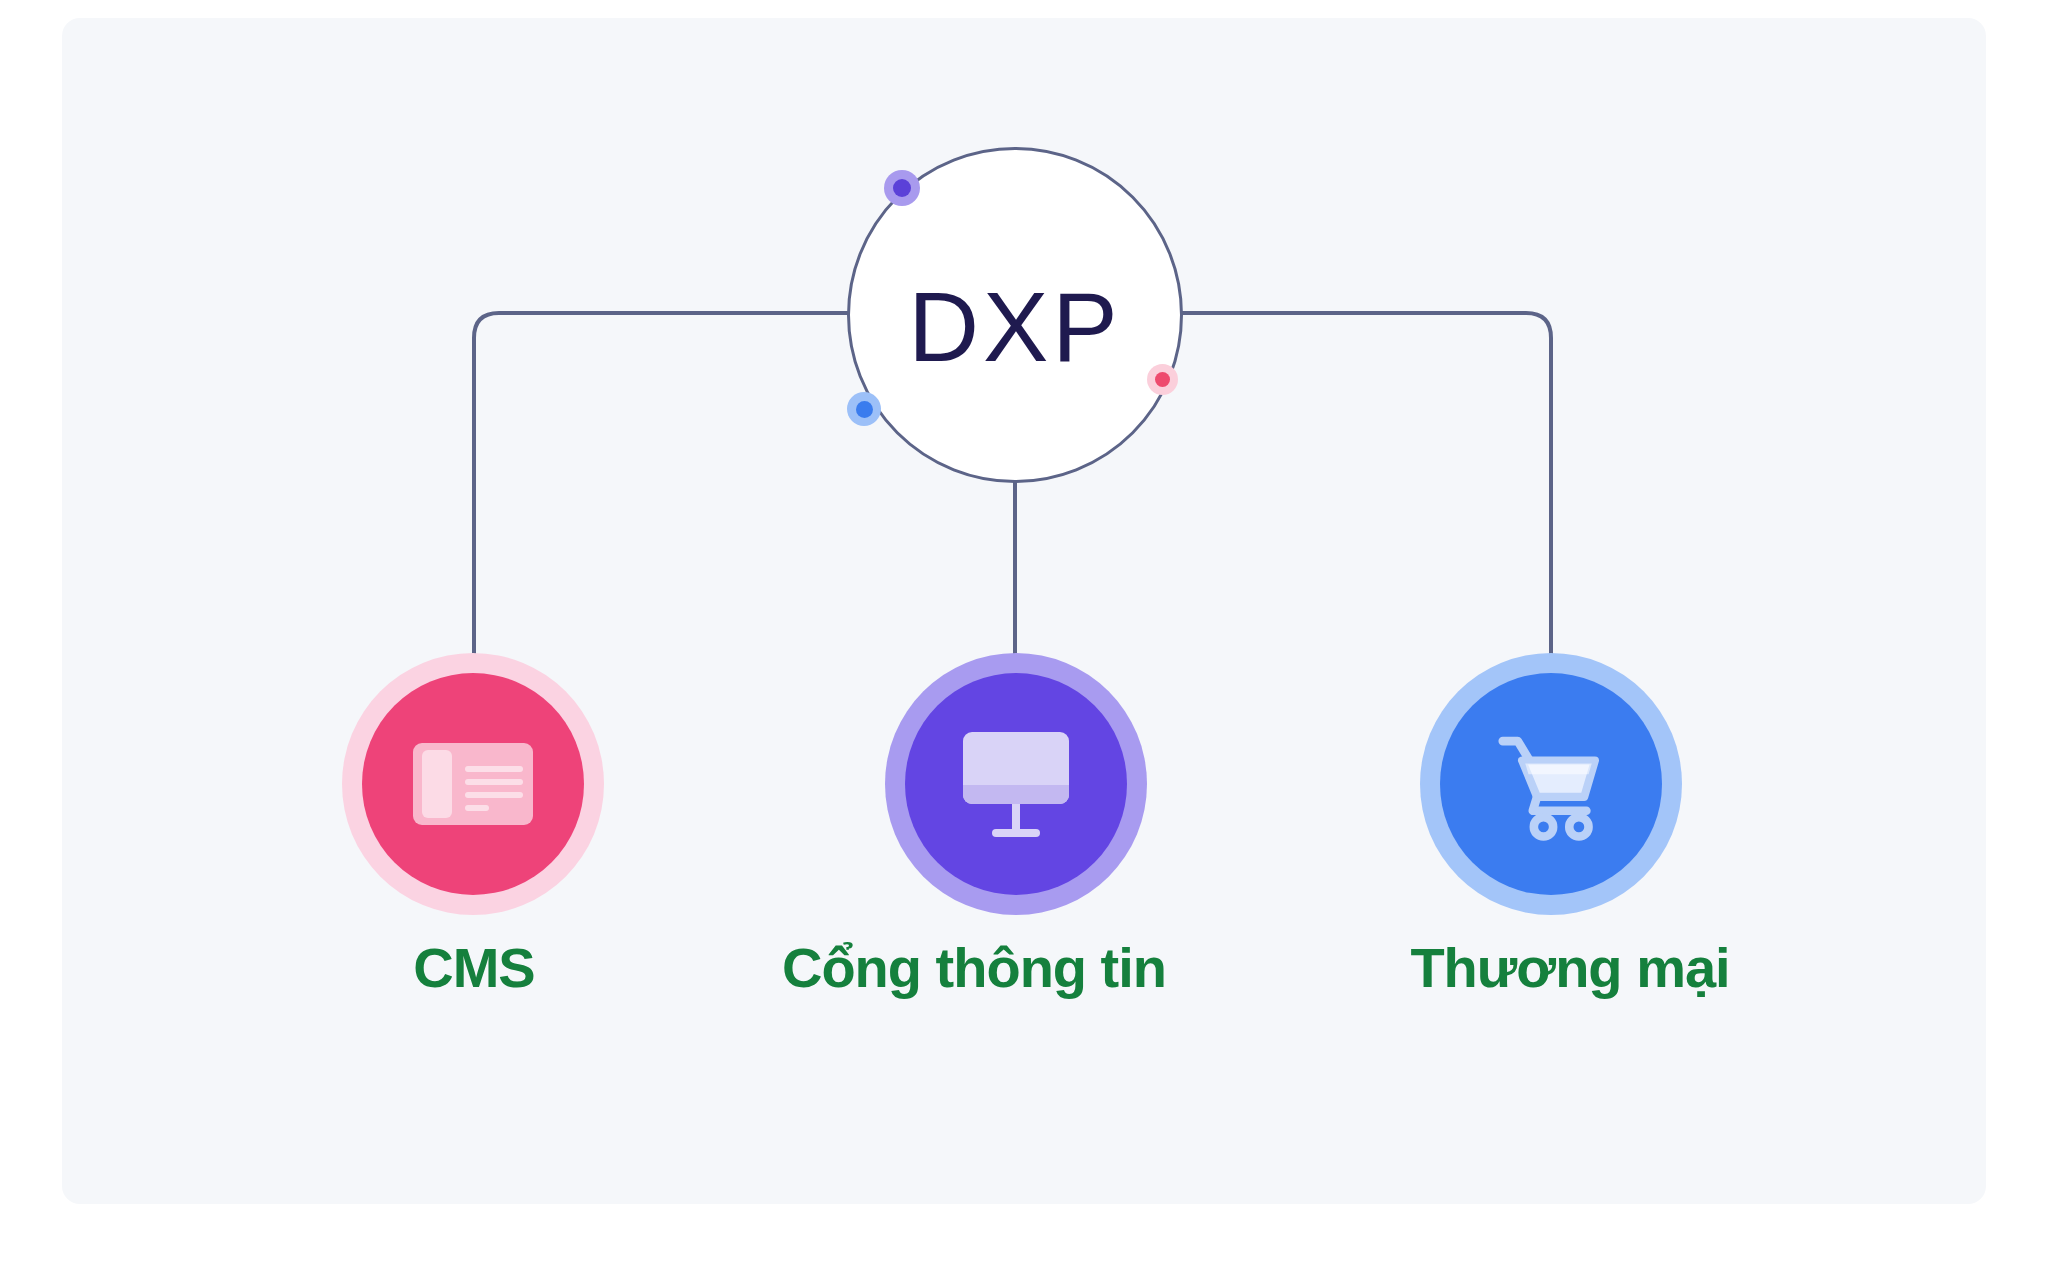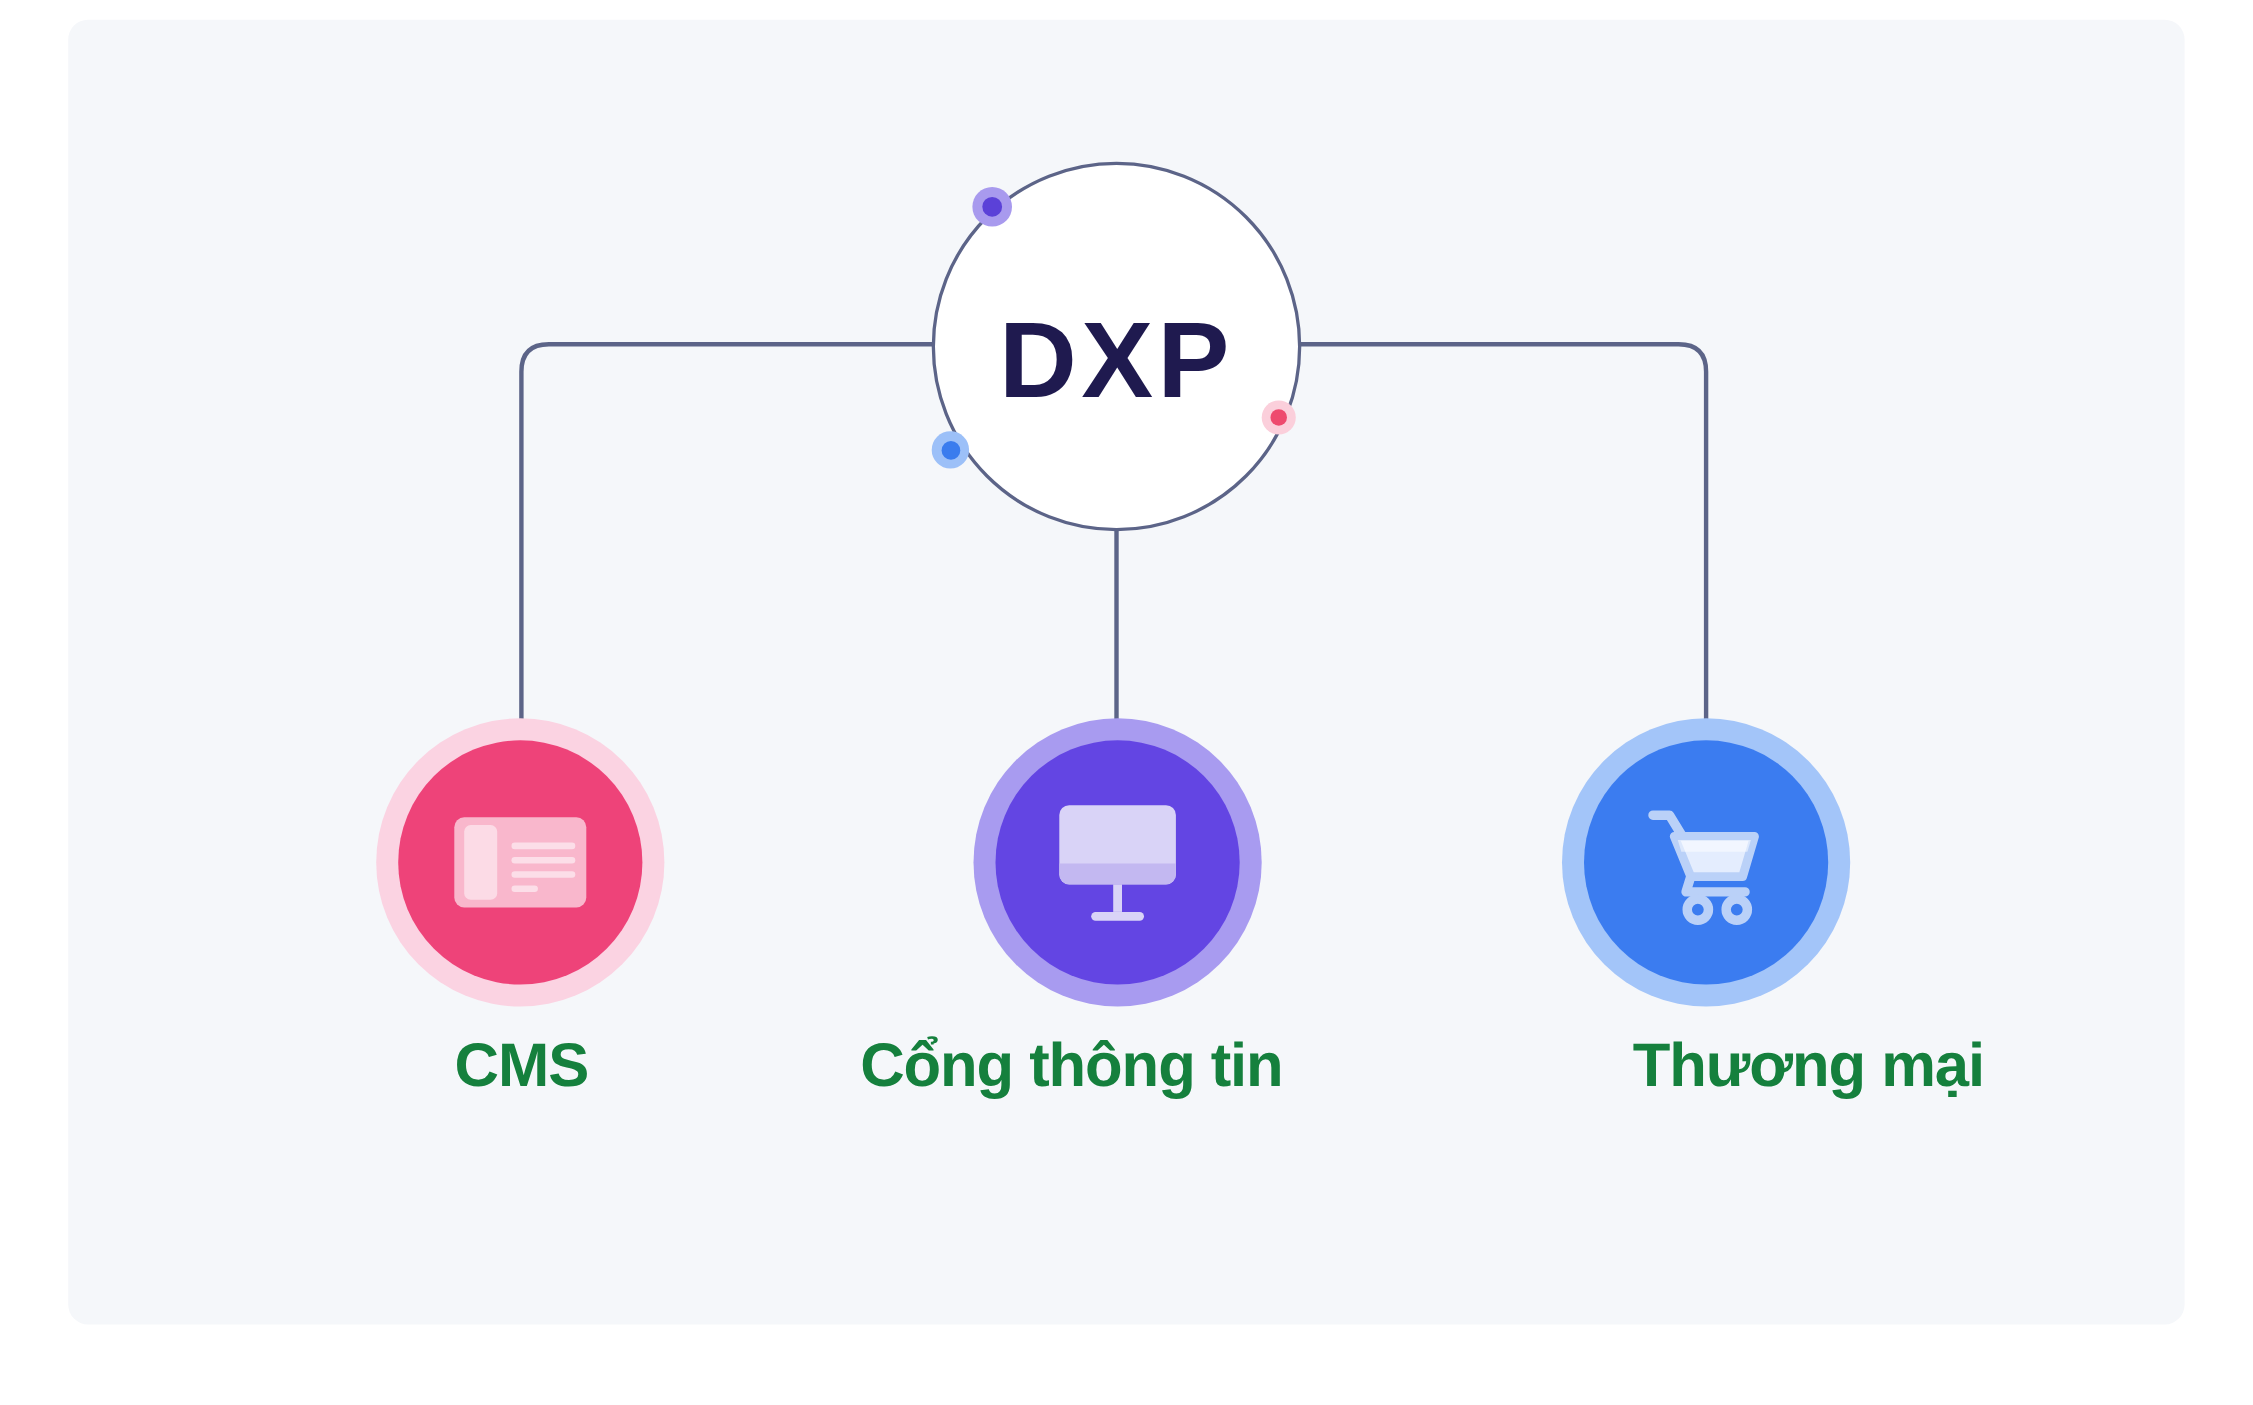--- a/index.html
+++ b/index.html
@@ -13,21 +13,21 @@
   }
   .connector-layer{position:absolute;left:0;top:0;width:2048px;height:1277px;z-index:1;}
   .connector{stroke:var(--connector,#5c6488);stroke-width:4;fill:none;}
   
   .root-node{
     position:absolute;left:847px;top:147px;width:336px;height:336px;
     background:#ffffff;border:3px solid var(--connector,#5c6488);border-radius:50%;
     display:flex;align-items:center;justify-content:center;z-index:2;box-sizing:border-box;
   }
   .root-label{
-    font-size:98px;font-weight:700;letter-spacing:4px;
+    font-size:98px;font-weight:400;letter-spacing:4px;
     color:var(--dxp-text,#1f1a4f);line-height:1;user-select:none;margin-top:24px;
   }
   
   .dot{position:absolute;border-radius:50%;z-index:3;display:flex;align-items:center;justify-content:center;}
   .dot .dot-core{border-radius:50%;}
   .dot-purple{left:884px;top:170px;width:36px;height:36px;background:var(--dot-purple-ring,#a89aee);}
   .dot-purple .dot-core{width:18px;height:18px;background:var(--dot-purple,#5b41d8);}
   .dot-blue{left:847px;top:392px;width:34px;height:34px;background:var(--dot-blue-ring,#9cc0f8);}
   .dot-blue .dot-core{width:17px;height:17px;background:var(--dot-blue,#3a7cee);}
   .dot-pink{left:1147px;top:364px;width:31px;height:31px;background:var(--dot-pink-ring,#fbcfdb);}
@@ -76,21 +76,21 @@
   .monitor .stand{width:8px;height:25px;background:#d9d3f7;}
   .monitor .base{width:48px;height:8px;border-radius:4px;background:#d9d3f7;}
   
   .child-label{
     position:absolute;top:940px;transform:translateX(-50%);z-index:4;
     font-size:56px;font-weight:700;letter-spacing:-1px;color:#15803d;
     white-space:nowrap;line-height:1;
   }
   .label-cms{left:474px;}
   .label-portal{left:974px;}
-  .label-commerce{left:1644px;}
+  .label-commerce{left:1570px;}
 </style>
 </head>
 <body>
 
 <div class="canvas-card"></div>
 
 <svg class="connector-layer" viewBox="0 0 2048 1277" xmlns="http://www.w3.org/2000/svg">
   <path class="connector" d="M 1015 313 H 499 Q 474 313 474 338 V 784"></path>
   <path class="connector" d="M 1015 313 H 1526 Q 1551 313 1551 338 V 784"></path>
   <path class="connector" d="M 1015 315 V 784"></path>

